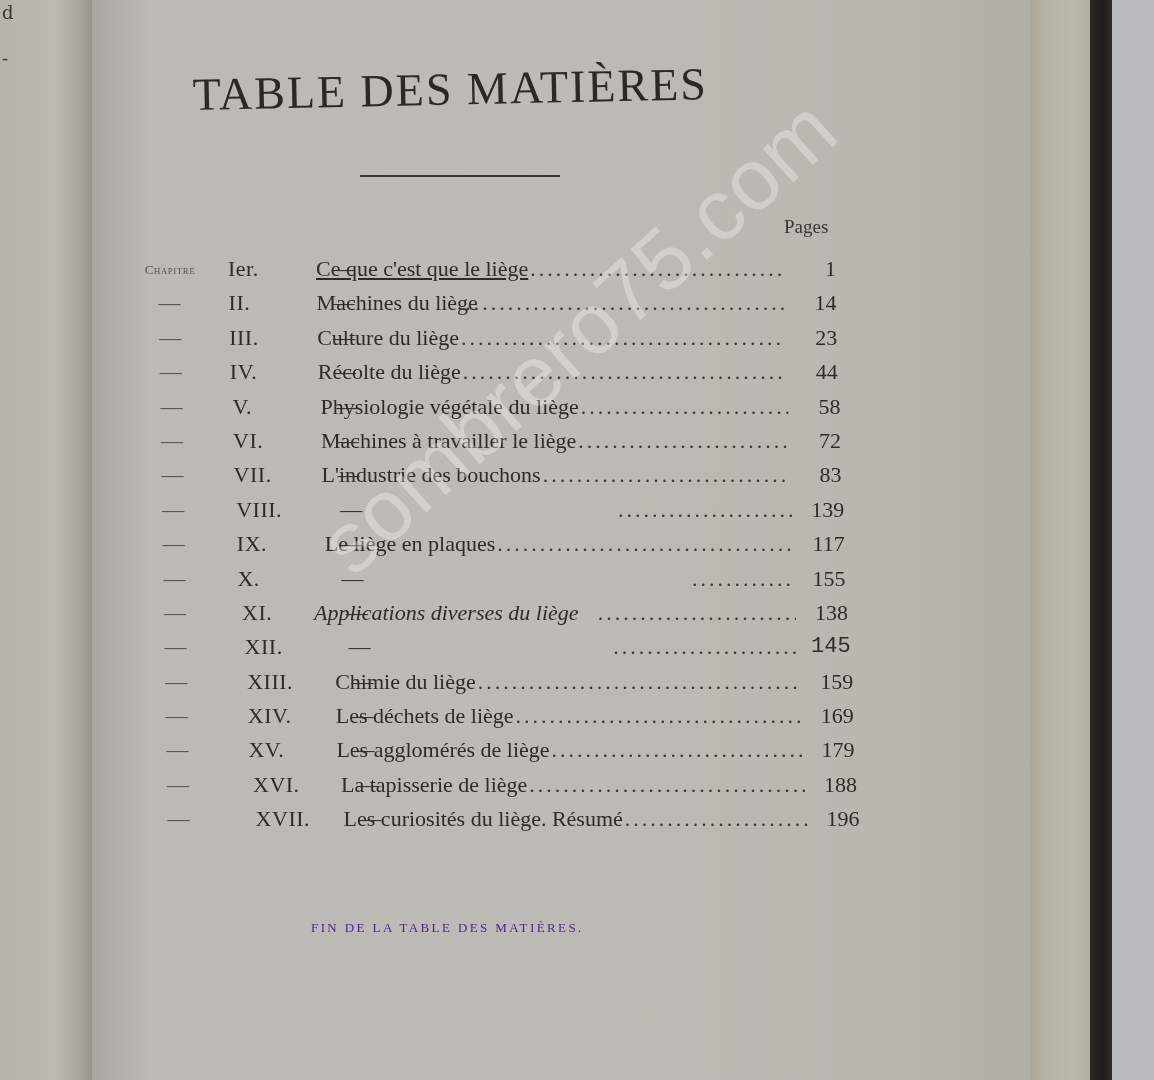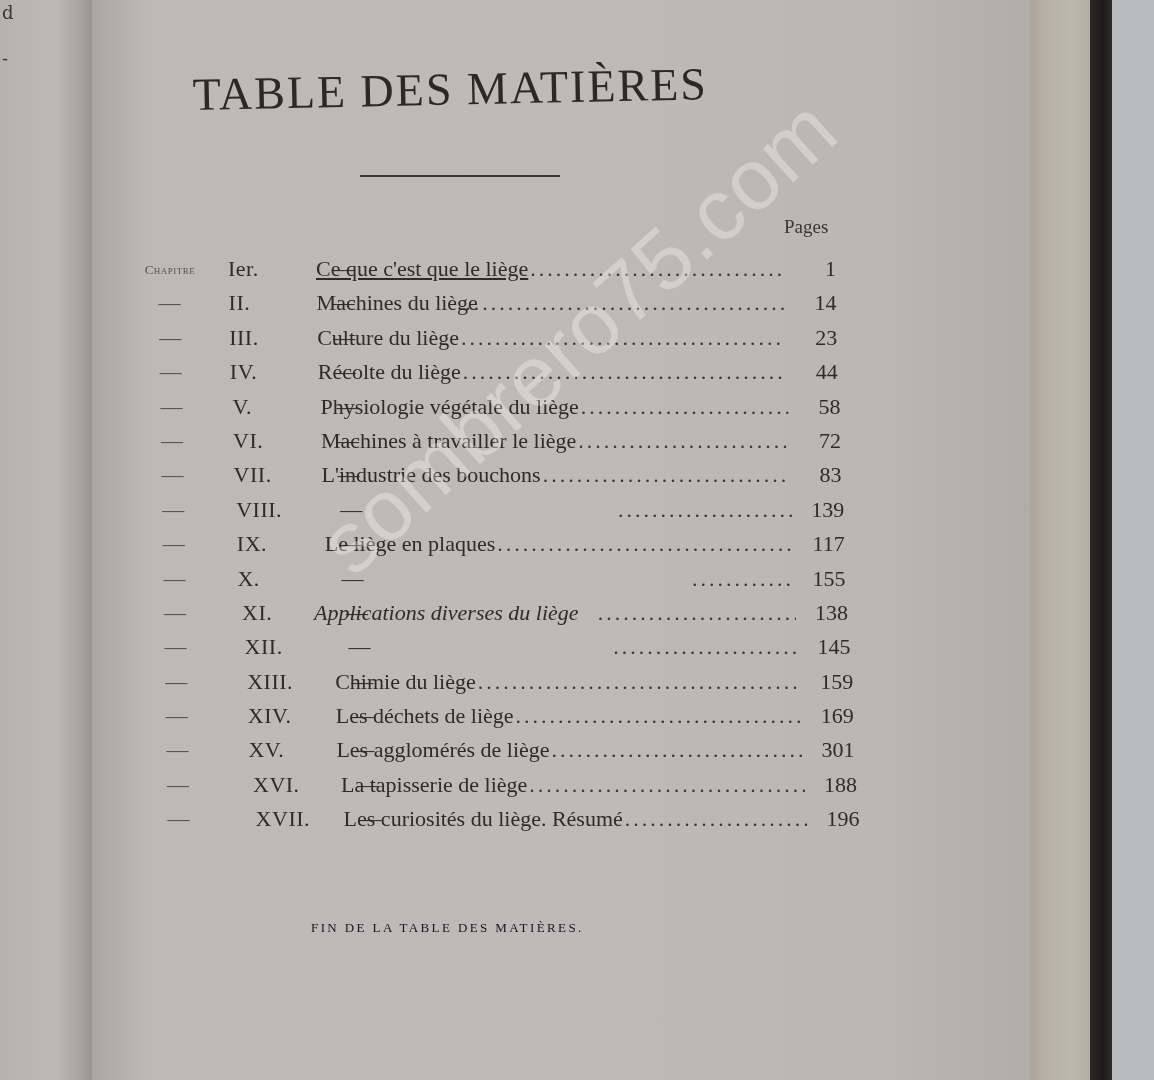--- a/index.html
+++ b/index.html
@@ -59,21 +59,21 @@
     .row .num {
       position:absolute; right:615px; top:4px; text-align:left; letter-spacing:0.5px;
     }
     .row .sep { position:absolute; left:128px; top:4px; }
     .row .entry { position:absolute; top:4px; }
     .row .leader { position:absolute; top:4px; color:#3d3935; letter-spacing:3px; overflow:hidden; }
     .row .page-no { position:absolute; right:16px; top:4px; text-align:right; }
     .row .page-no { width:60px; }
     .end-note {
       position:absolute; left:311px; top:920px;
-      font-family:"Liberation Serif", serif; font-size:13px; letter-spacing:2.4px; color:#0f172a;
+      font-family:"Liberation Serif", serif; font-size:13px; letter-spacing:2.4px; color:#4c1d95;
     }
     .watermark {
       position:absolute; left:300px; top:520px;
       font-family:"Liberation Sans", sans-serif; font-size:86px; color:rgba(255,255,255,0.32);
       transform:rotate(-42deg); transform-origin:left top; white-space:nowrap;
       pointer-events:none; letter-spacing:1px;
     }
   </style>
 </head>
 <body>
@@ -176,21 +176,21 @@
       <span class="sep" style="left: 212px;">—</span>
       <span class="entry" style="left: 180px; font-style: italic;">Applications diverses du liège</span>
       <span class="leader" style="left: 463.781px; width: 198.219px;">........................................</span>
       <span class="page-no" style="right: 16px;">138</span>
     </div>
     <div class="row" style="transform: translateX(6.6px);">
       <span class="dash">—</span>
       <span class="num" style="left: 110px; right: auto; width: 100px;">XII.</span>
       <span class="sep" style="left: 214px;">—</span>
       <span class="leader" style="left: 478.547px; width: 185.453px;">........................................</span>
-      <span class="page-no" style="right: 14px;">145</span>
+      <span class="page-no" style="right: 14px; font-family: Liberation Mono, monospace;">145</span>
     </div>
     <div class="row" style="transform: translateX(7.2px);">
       <span class="dash">—</span>
       <span class="num" style="left: 112px; right: auto; width: 100px;">XIII.</span>
       <span class="sep" style="left: 216px;">—</span>
       <span class="entry" style="left: 200px;">Chimie du liège</span>
       <span class="leader" style="left: 342.531px; width: 323.469px;">........................................</span>
       <span class="page-no" style="right: 12px;">159</span>
     </div>
     <div class="row" style="transform: translateX(7.8px);">
@@ -200,21 +200,21 @@
       <span class="entry" style="left: 200px;">Les déchets de liège</span>
       <span class="leader" style="left: 379.766px; width: 286.234px;">........................................</span>
       <span class="page-no" style="right: 12px;">169</span>
     </div>
     <div class="row" style="transform: translateX(8.4px);">
       <span class="dash">—</span>
       <span class="num" style="left: 112px; right: auto; width: 100px;">XV.</span>
       <span class="sep" style="left: 216px;">—</span>
       <span class="entry" style="left: 200px;">Les agglomérés de liège</span>
       <span class="leader" style="left: 415.203px; width: 250.797px;">........................................</span>
-      <span class="page-no" style="right: 12px;">301</span>
+      <span class="page-no" style="right: 12px;">179</span>
     </div>
     <div class="row" style="transform: translateX(9px);">
       <span class="dash">—</span>
       <span class="num" style="left: 116px; right: auto; width: 100px;">XVI.</span>
       <span class="sep" style="left: 220px;">—</span>
       <span class="entry" style="left: 204px;">La tapisserie de liège</span>
       <span class="leader" style="left: 392.312px; width: 275.688px;">........................................</span>
       <span class="page-no" style="right: 10px;">188</span>
     </div>
     <div class="row" style="transform: translateX(9.6px);">

